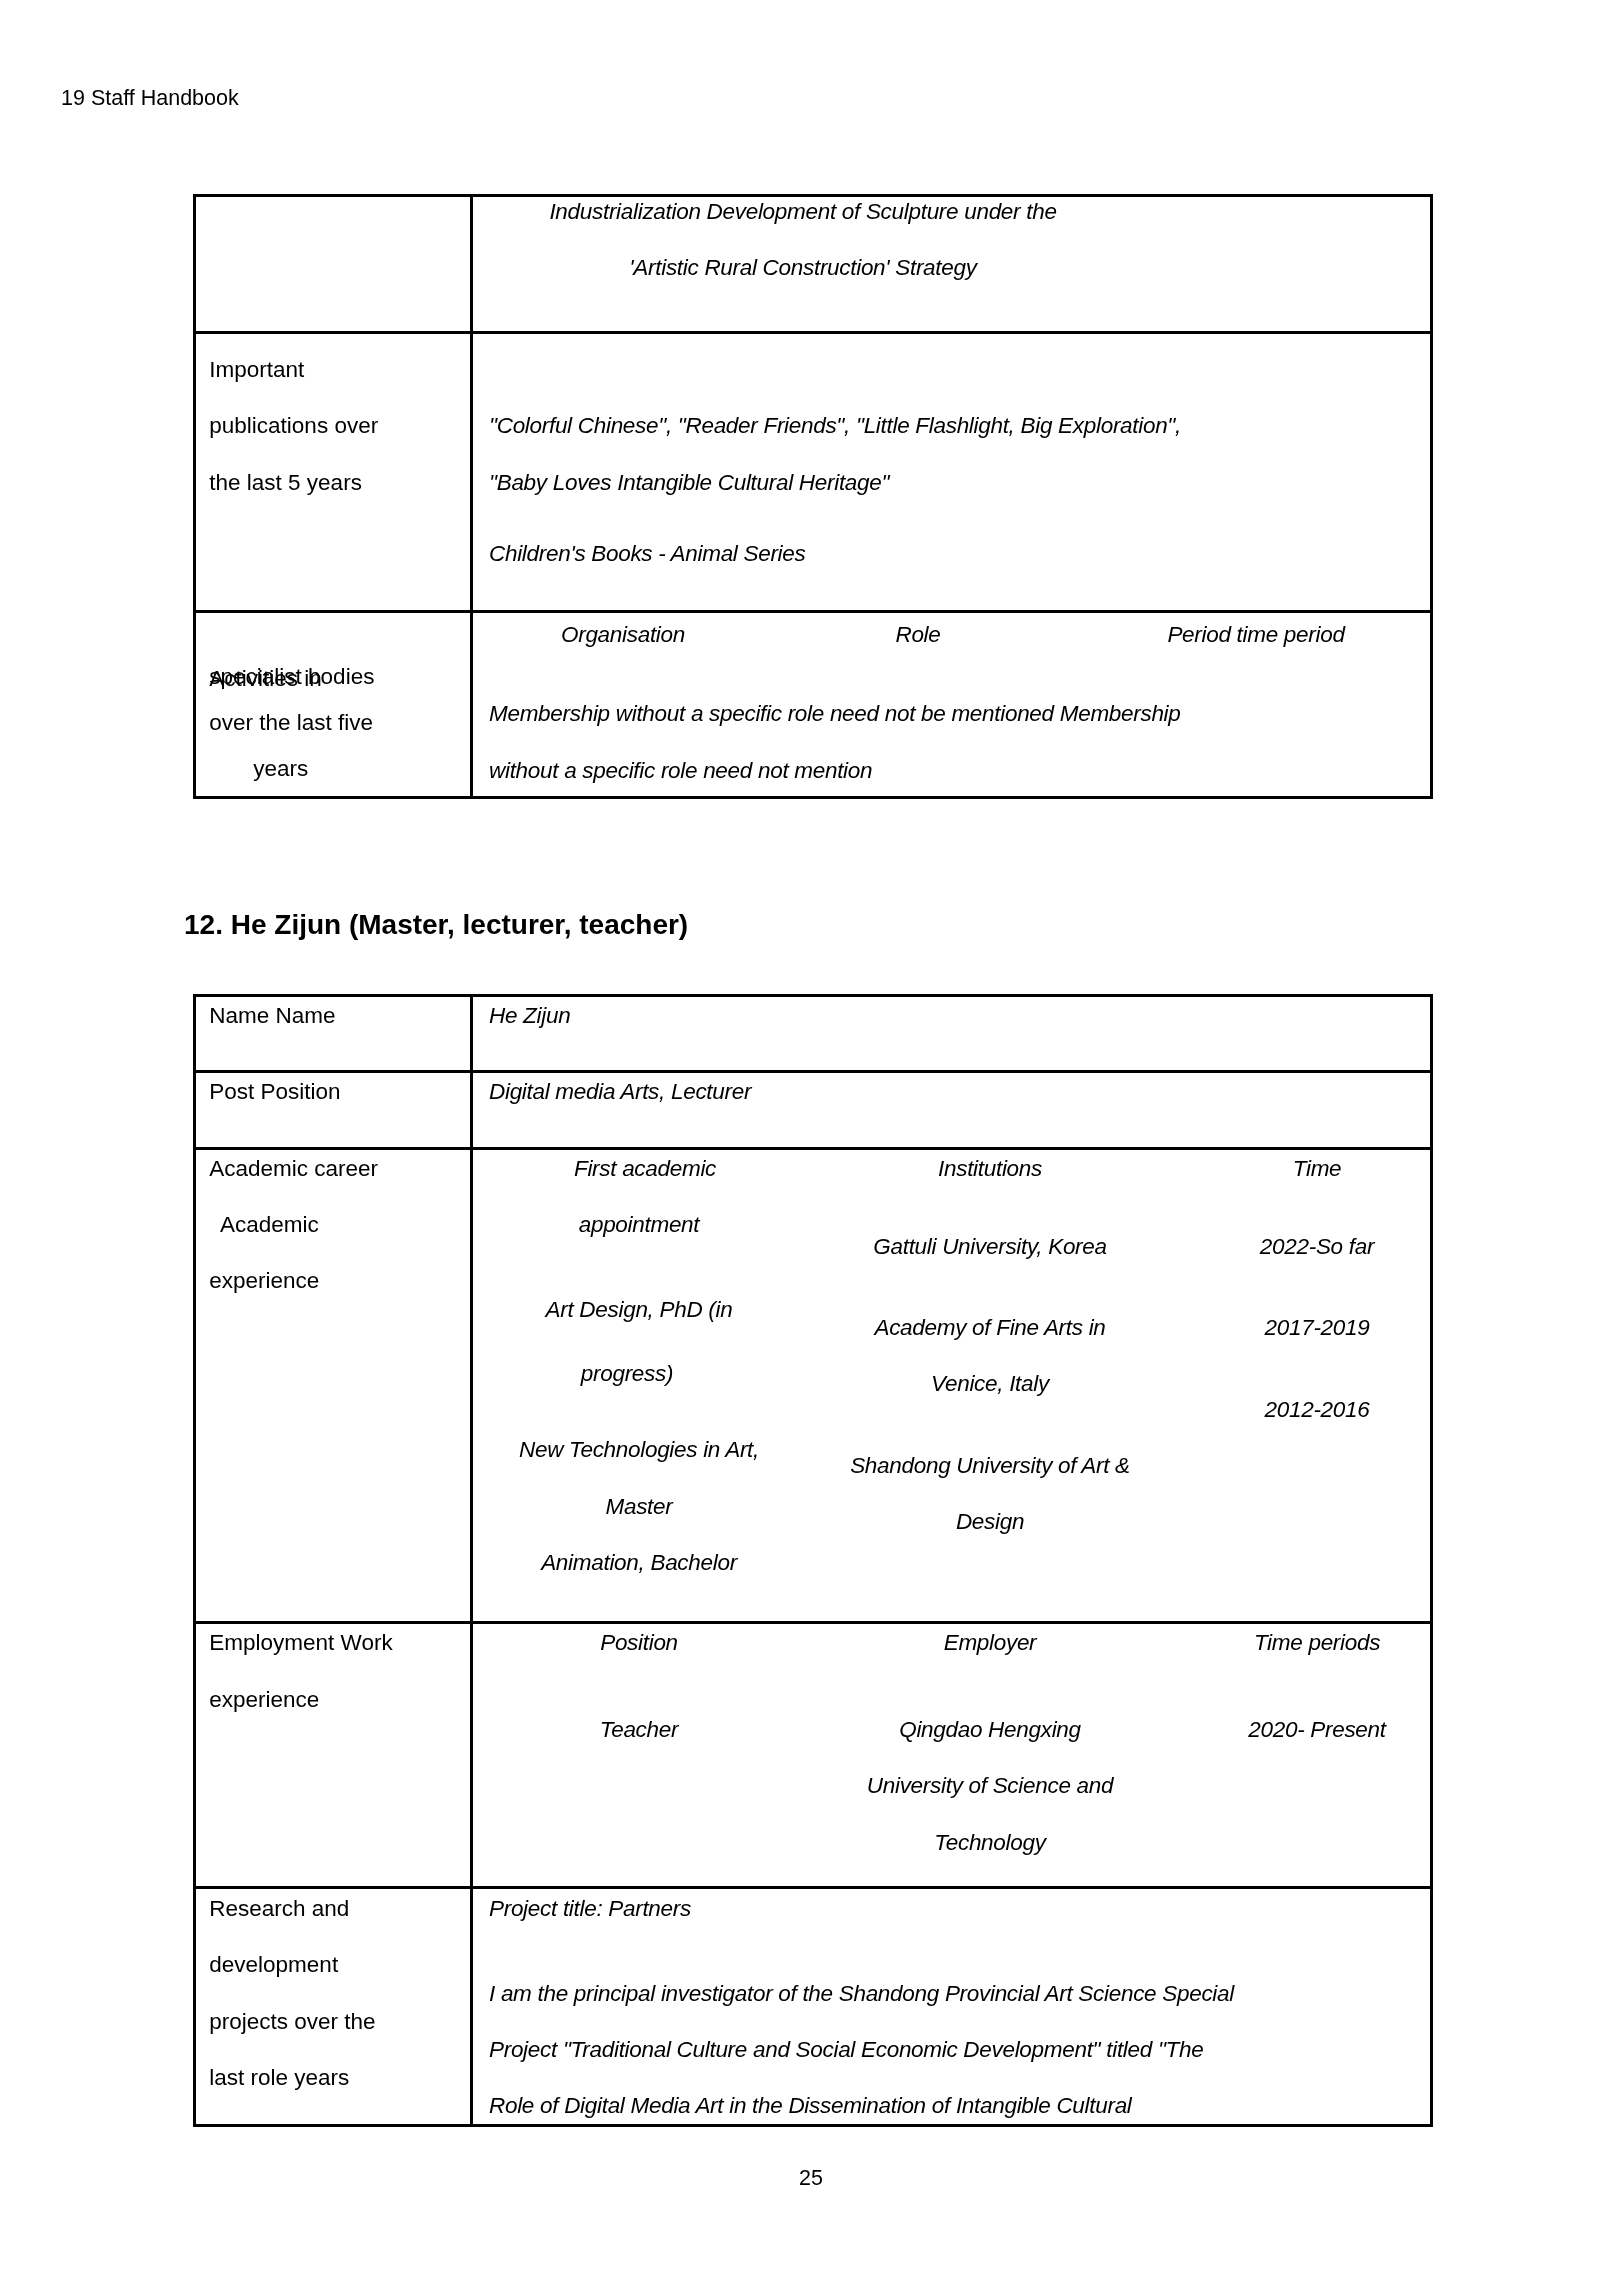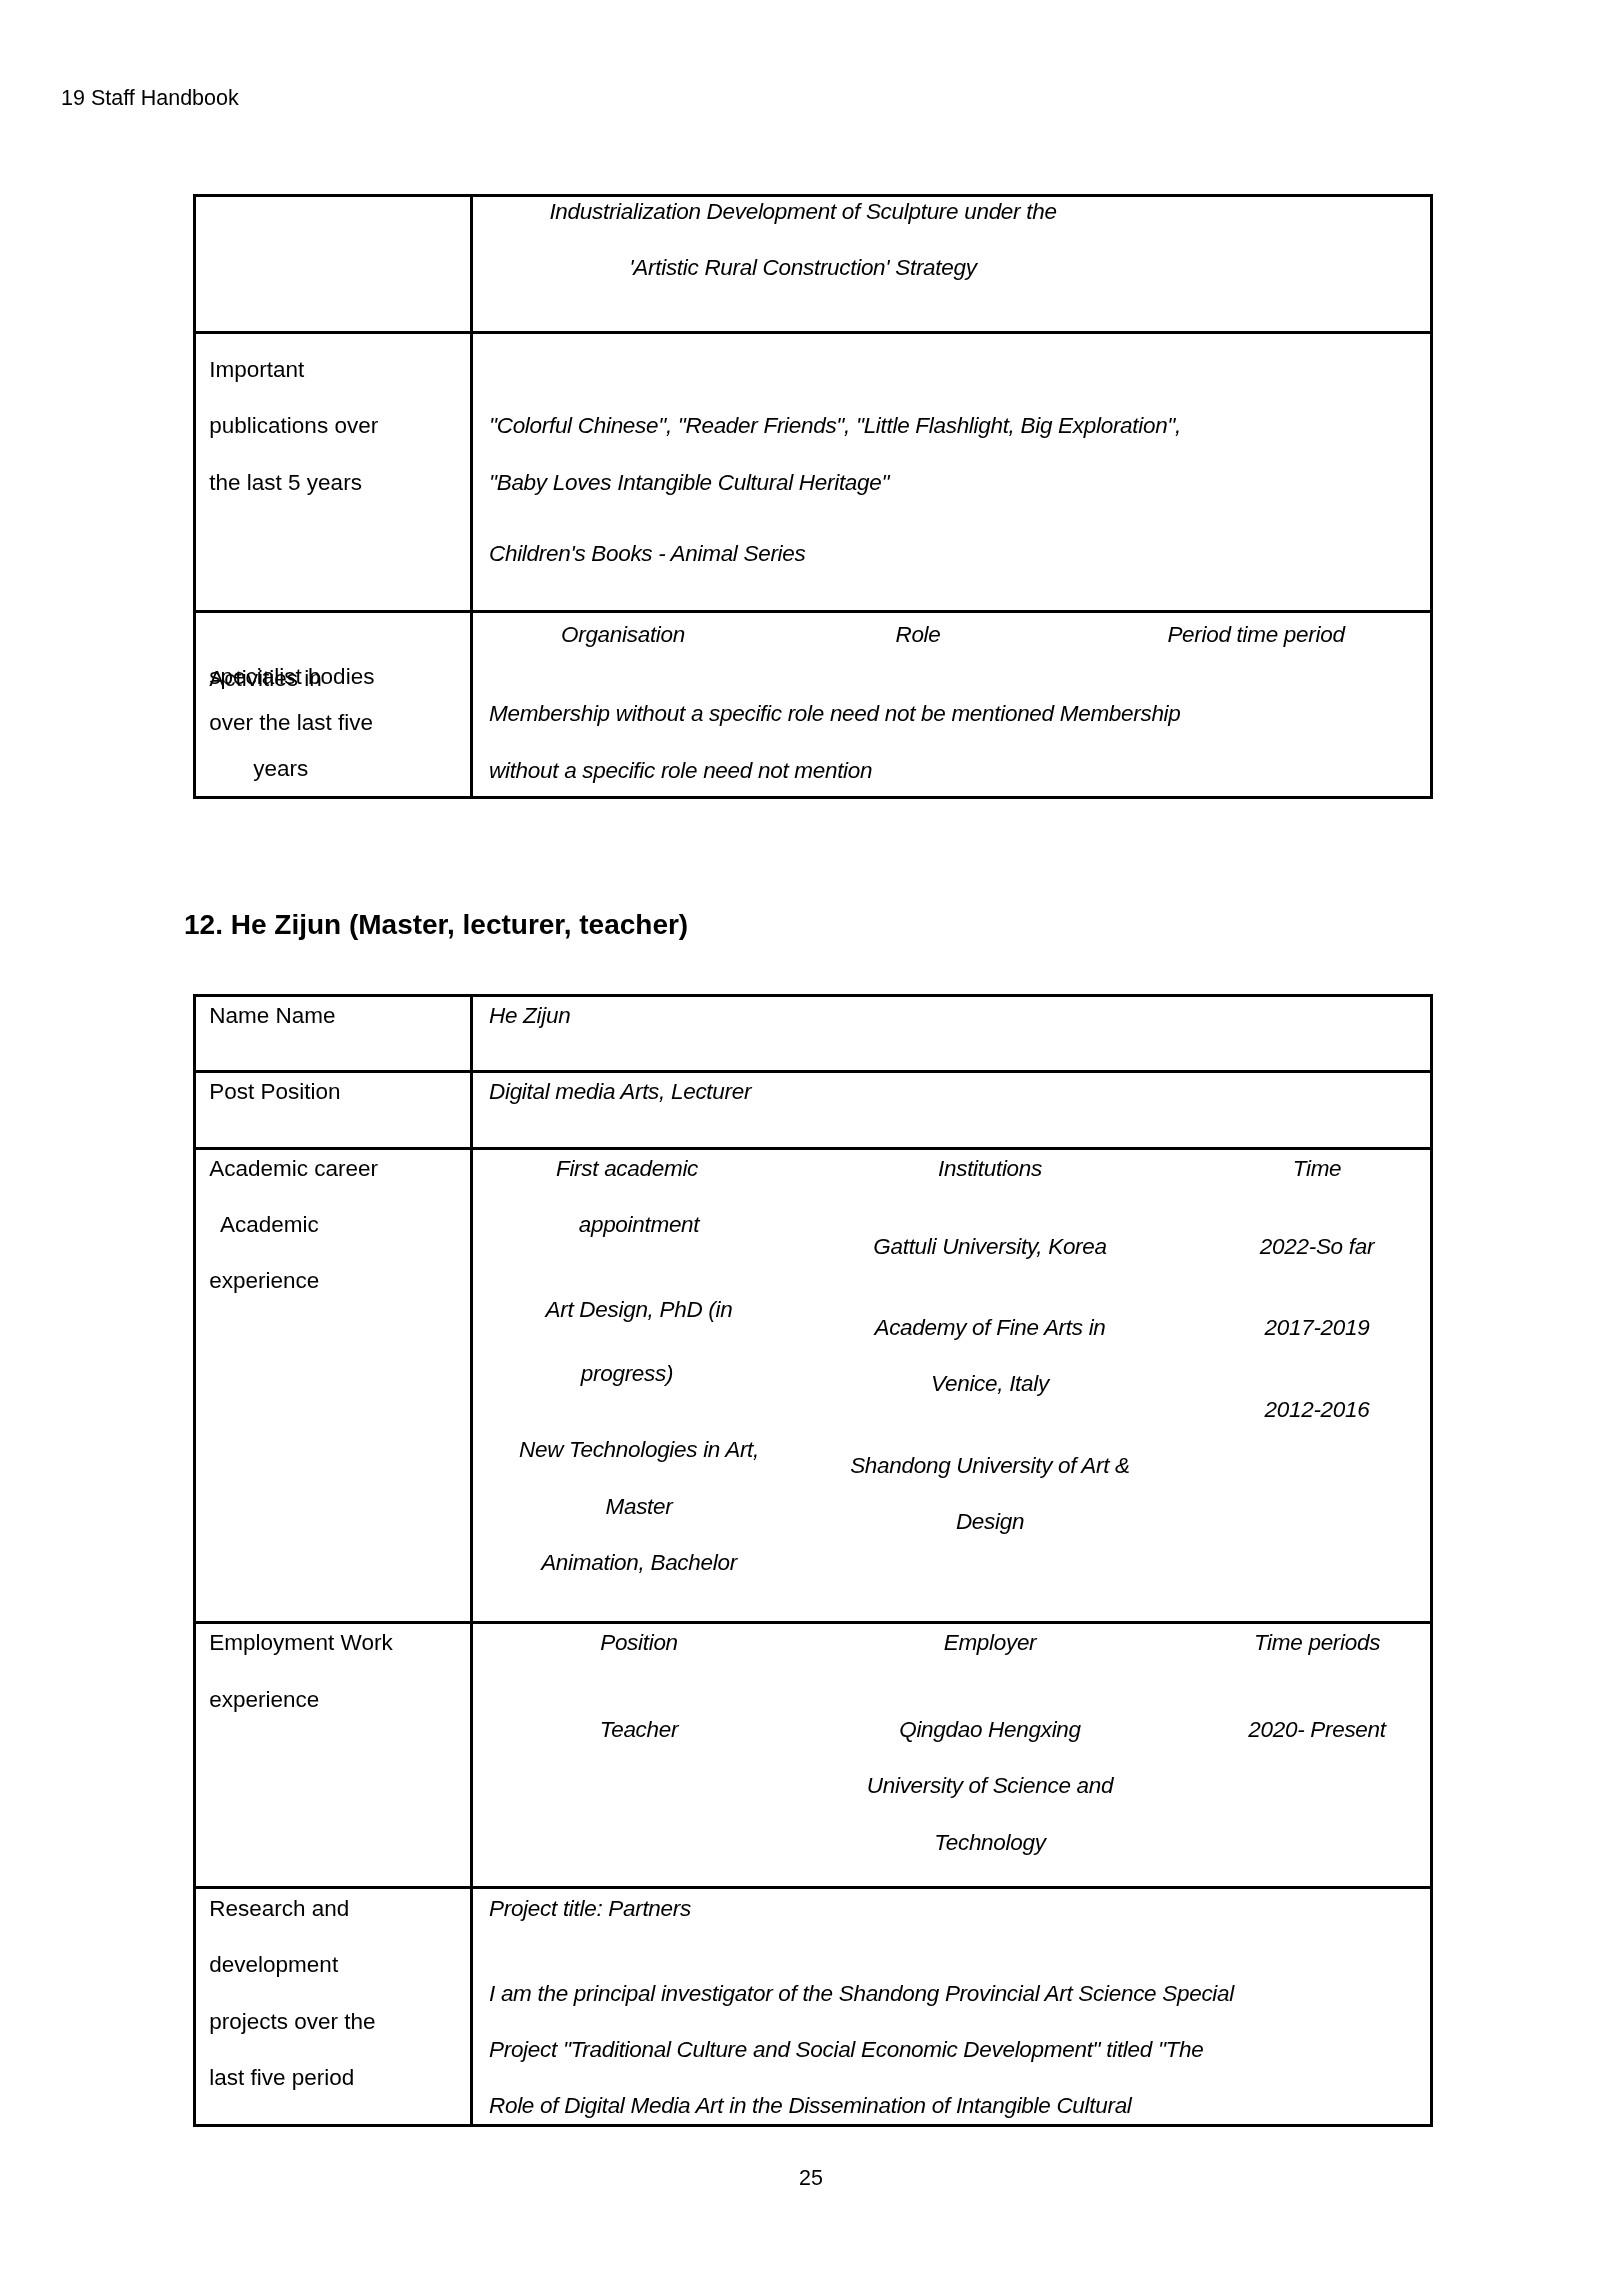--- a/index.html
+++ b/index.html
@@ -72,21 +72,21 @@
     <div class="txt lbl" style="left:13.3px;top:8.2px;">Name Name</div>
     <div class="txt ital" style="left:293px;top:8.2px;">He Zijun</div>
 
     <div class="txt lbl" style="left:13.3px;top:84px;">Post Position</div>
     <div class="txt ital" style="left:293px;top:84px;">Digital media Arts, Lecturer</div>
 
     <div class="txt lbl" style="left:13.3px;top:161px;">Academic career</div>
     <div class="txt lbl" style="left:24px;top:217px;">Academic</div>
     <div class="txt lbl" style="left:13.3px;top:273px;">experience</div>
 
-    <div class="txt ital ctr" style="left:431px;top:161px;font-style:italic;">First academic</div>
+    <div class="txt ital ctr" style="left:449px;top:161px;font-style:italic;">First academic</div>
     <div class="txt ital ctr" style="left:443px;top:217px;">appointment</div>
     <div class="txt ital ctr" style="left:443px;top:302px;">Art Design, PhD (in</div>
     <div class="txt ital ctr" style="left:431px;top:358px;margin-top:8px;">progress)</div>
     <div class="txt ital ctr" style="left:443px;top:442px;">New Technologies in Art,</div>
     <div class="txt ital ctr" style="left:443px;top:499px;">Master</div>
     <div class="txt ital ctr" style="left:443px;top:555px;">Animation, Bachelor</div>
 
     <div class="txt ital ctr" style="left:794px;top:161px;">Institutions</div>
     <div class="txt ital ctr" style="left:794px;top:239px;">Gattuli University, Korea</div>
     <div class="txt ital ctr" style="left:794px;top:320px;">Academy of Fine Arts in</div>
@@ -106,21 +106,21 @@
     <div class="txt ital ctr" style="left:1121px;top:635px;">Time periods</div>
     <div class="txt ital ctr" style="left:443px;top:722px;">Teacher</div>
     <div class="txt ital ctr" style="left:794px;top:722px;">Qingdao Hengxing</div>
     <div class="txt ital ctr" style="left:794px;top:778px;">University of Science and</div>
     <div class="txt ital ctr" style="left:794px;top:835px;">Technology</div>
     <div class="txt ital ctr" style="left:1121px;top:722px;">2020- Present</div>
 
     <div class="txt lbl" style="left:13.3px;top:901px;">Research and</div>
     <div class="txt lbl" style="left:13.3px;top:957px;">development</div>
     <div class="txt lbl" style="left:13.3px;top:1014px;">projects over the</div>
-    <div class="txt lbl" style="left:13.3px;top:1070px;">last five period</div>
+    <div class="txt lbl" style="left:13.3px;top:1070px;">last role years</div>
     <div class="txt ital" style="left:293px;top:901px;">Project title: Partners</div>
     <div class="txt ital" style="left:293px;top:986px;">I am the principal investigator of the Shandong Provincial Art Science Special</div>
     <div class="txt ital" style="left:293px;top:1042px;">Project "Traditional Culture and Social Economic Development" titled "The</div>
     <div class="txt ital" style="left:293px;top:1098px;">Role of Digital Media Art in the Dissemination of Intangible Cultural</div>
   </div>
 
   <div class="txt pagenum ctr" style="left:811px;top:2168px;">25</div>
 
 </div>
 

